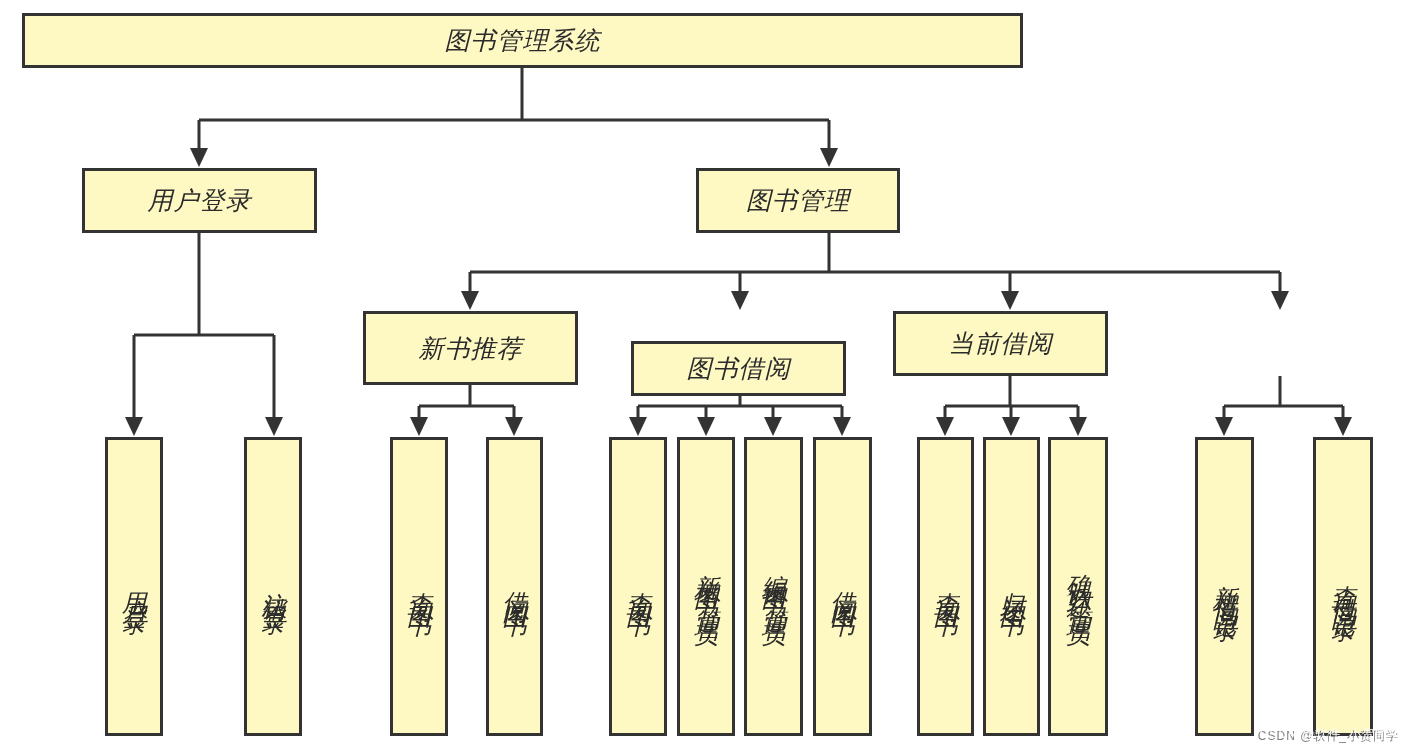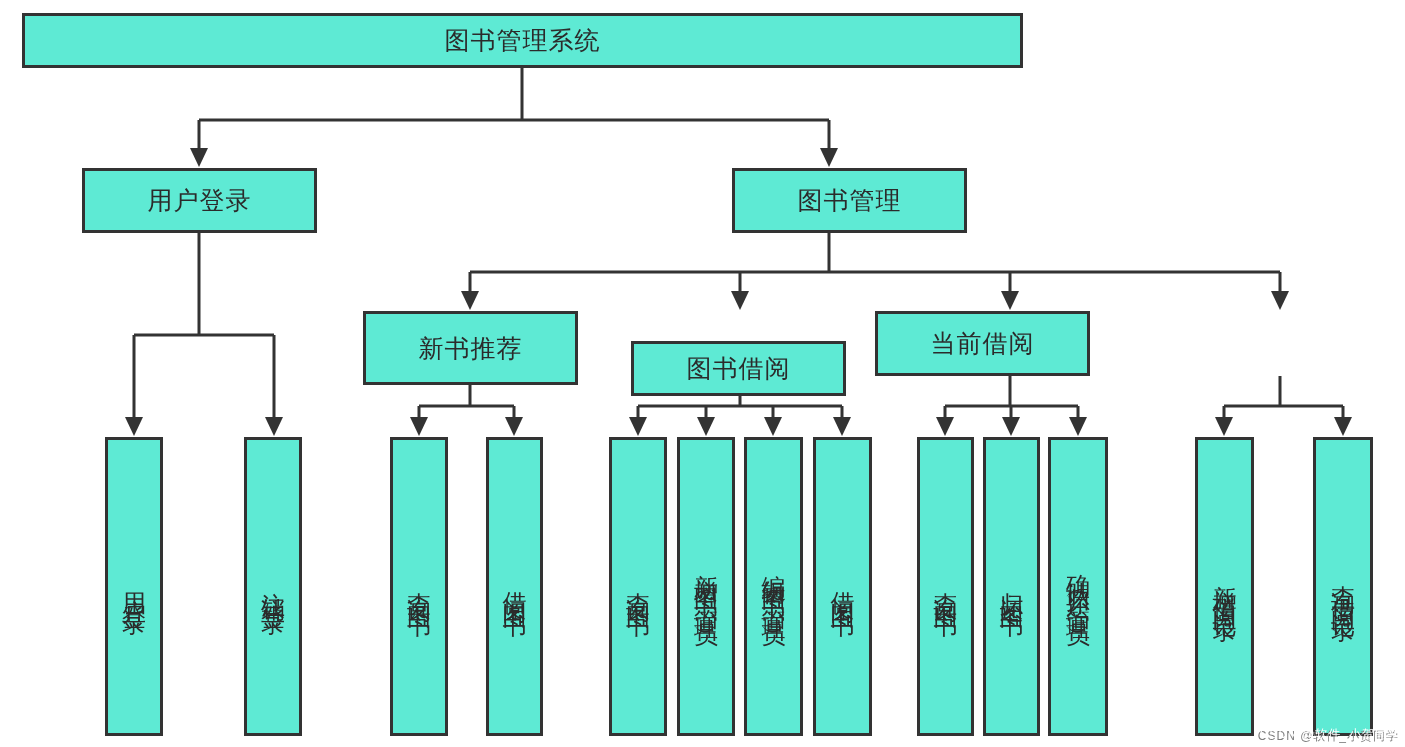--- a/index.html
+++ b/index.html
@@ -7,49 +7,50 @@
     position:relative;
     width:1405px;height:747px;
     background:#ffffff;
     font-family:"Liberation Sans","DejaVu Sans",sans-serif;
     overflow:hidden;
   }
   .node{
     position:absolute;
     box-sizing:border-box;
     border:3px solid #333333;
-    background:#5eead4;
+    background:#fef9c3;
     display:flex;
     align-items:center;
     justify-content:center;
     color:#2b2b2b;
     z-index:2;
+    font-style:italic;
   }
   .node .hlabel{
     font-size:25px;
     letter-spacing:1px;
     white-space:nowrap;
   }
   .leaf .vlabel{
     writing-mode:vertical-rl;
     text-orientation:mixed;
     font-size:24px;
     letter-spacing:7px;
     line-height:1;
     white-space:nowrap;
   }
   
   .n-root{left:22px;top:13px;width:1001px;height:55px;}
   
   .n-userlogin{left:82px;top:168px;width:235px;height:65px;}
-  .n-bookmgmt{left:732px;top:168px;width:235px;height:65px;}
+  .n-bookmgmt{left:696px;top:168px;width:204px;height:65px;}
   
   .n-newbooks{left:363px;top:311px;width:215px;height:74px;}
   .n-bookborrow{left:631px;top:321px;width:215px;height:55px;margin-top:20px;}
-  .n-currentborrow{left:875px;top:311px;width:215px;height:65px;}
+  .n-currentborrow{left:893px;top:311px;width:215px;height:65px;}
   .n-borrowrecords{left:1172px;top:311px;width:215px;height:65px;}
   
   .leaf{top:437px;height:299px;}
   .l-a1{left:105px;width:58px;}
   .l-a2{left:244px;width:58px;}
   .l-b1{left:390px;width:58px;}
   .l-b2{left:486px;width:57px;}
   .l-c1{left:609px;width:58px;}
   .l-c2{left:677px;width:58px;}
   .l-c3{left:744px;width:59px;}

